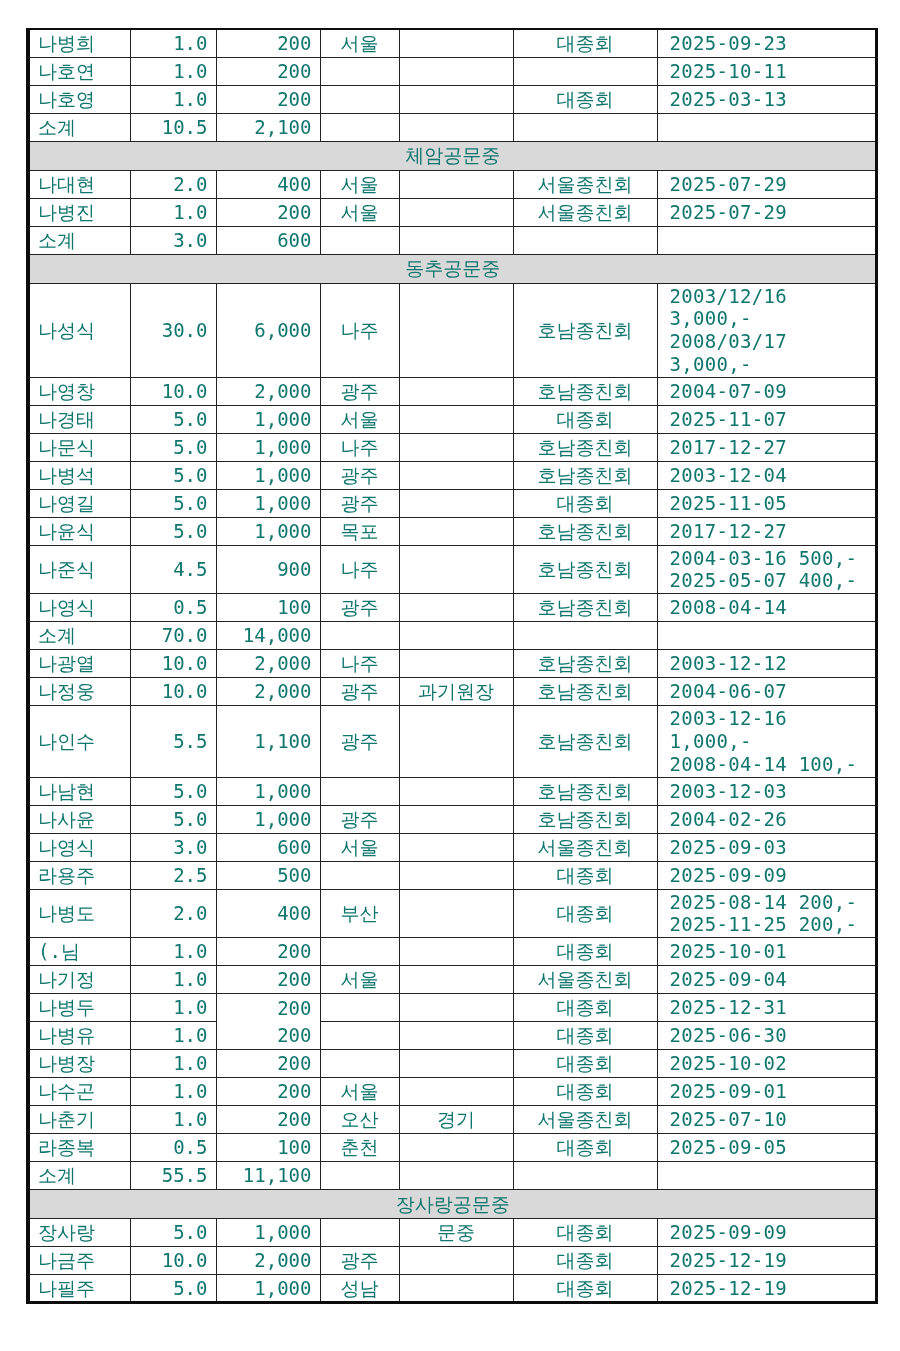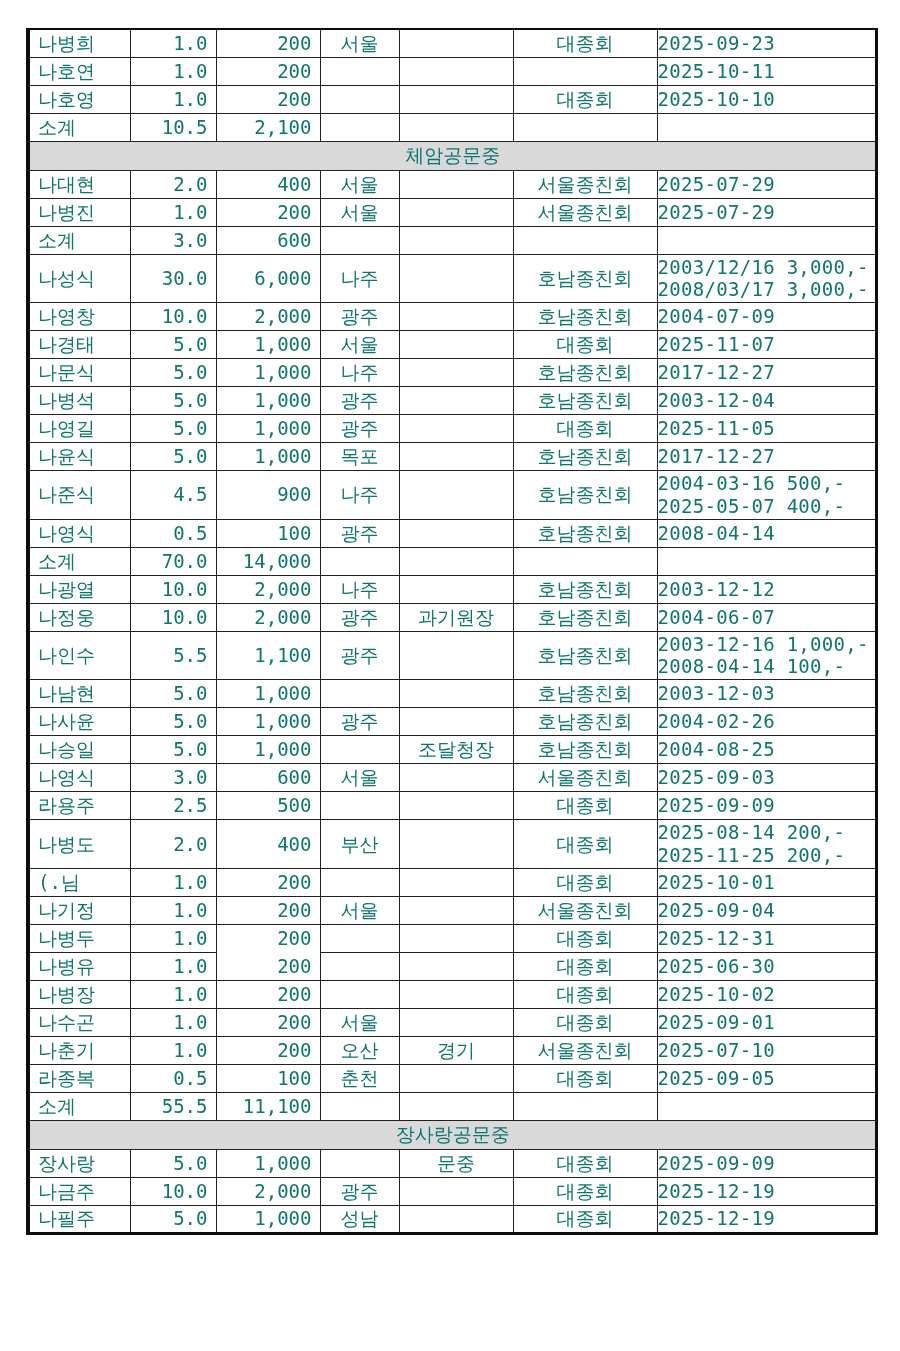--- a/index.html
+++ b/index.html
@@ -47,21 +47,21 @@
     line-height: 1.2;
     vertical-align: middle;
     box-sizing: border-box;
   }
   td.al { text-align: left; }
   td.ar { text-align: right; }
   td.ac { text-align: center; }
   td.date {
     text-align: left;
     white-space: pre-line;
-    padding: 1px 0;
+    padding: 1px 12px;
     letter-spacing: 0.3px;
   }
   tr.section-row td {
     background: var(--section-bg, #d9d9d9);
     text-align: center;
     padding-left: 9px;
     font-weight: normal;
   }
   
   td.no-bb { border-bottom: none; }
@@ -100,21 +100,21 @@
           <td class="ac"></td>
           <td class="al date">2025-10-11</td>
         </tr>
         <tr>
           <td class="al">나호영</td>
           <td class="ar">1.0</td>
           <td class="ar">200</td>
           <td class="ac"></td>
           <td class="ac"></td>
           <td class="ac">대종회</td>
-          <td class="al date">2025-10-10</td>
+          <td class="al date">2025-03-13</td>
         </tr>
         <tr>
           <td class="al">소계</td>
           <td class="ar">10.5</td>
           <td class="ar">2,100</td>
           <td class="ac"></td>
           <td class="ac"></td>
           <td class="ac"></td>
           <td class="al date"></td>
         </tr>
@@ -140,20 +140,23 @@
           <td class="al date">2025-07-29</td>
         </tr>
         <tr>
           <td class="al">소계</td>
           <td class="ar">3.0</td>
           <td class="ar">600</td>
           <td class="ac"></td>
           <td class="ac"></td>
           <td class="ac"></td>
           <td class="al date"></td>
+        </tr>
+        <tr class="section-row">
+          <td colspan="7">동추공문중</td>
         </tr>
         <tr>
           <td class="al">나성식</td>
           <td class="ar">30.0</td>
           <td class="ar">6,000</td>
           <td class="ac">나주</td>
           <td class="ac"></td>
           <td class="ac">호남종친회</td>
           <td class="al date">2003/12/16 3,000,-
 2008/03/17 3,000,-</td>
@@ -278,29 +281,20 @@
           <td class="al date">2003-12-03</td>
         </tr>
         <tr>
           <td class="al">나사윤</td>
           <td class="ar">5.0</td>
           <td class="ar">1,000</td>
           <td class="ac">광주</td>
           <td class="ac"></td>
           <td class="ac">호남종친회</td>
           <td class="al date">2004-02-26</td>
-        </tr>
-        <tr>
-          <td class="al">나승일</td>
-          <td class="ar">5.0</td>
-          <td class="ar">1,000</td>
-          <td class="ac"></td>
-          <td class="ac">조달청장</td>
-          <td class="ac">호남종친회</td>
-          <td class="al date">2004-08-25</td>
         </tr>
         <tr>
           <td class="al">나영식</td>
           <td class="ar">3.0</td>
           <td class="ar">600</td>
           <td class="ac">서울</td>
           <td class="ac"></td>
           <td class="ac">서울종친회</td>
           <td class="al date">2025-09-03</td>
         </tr>

